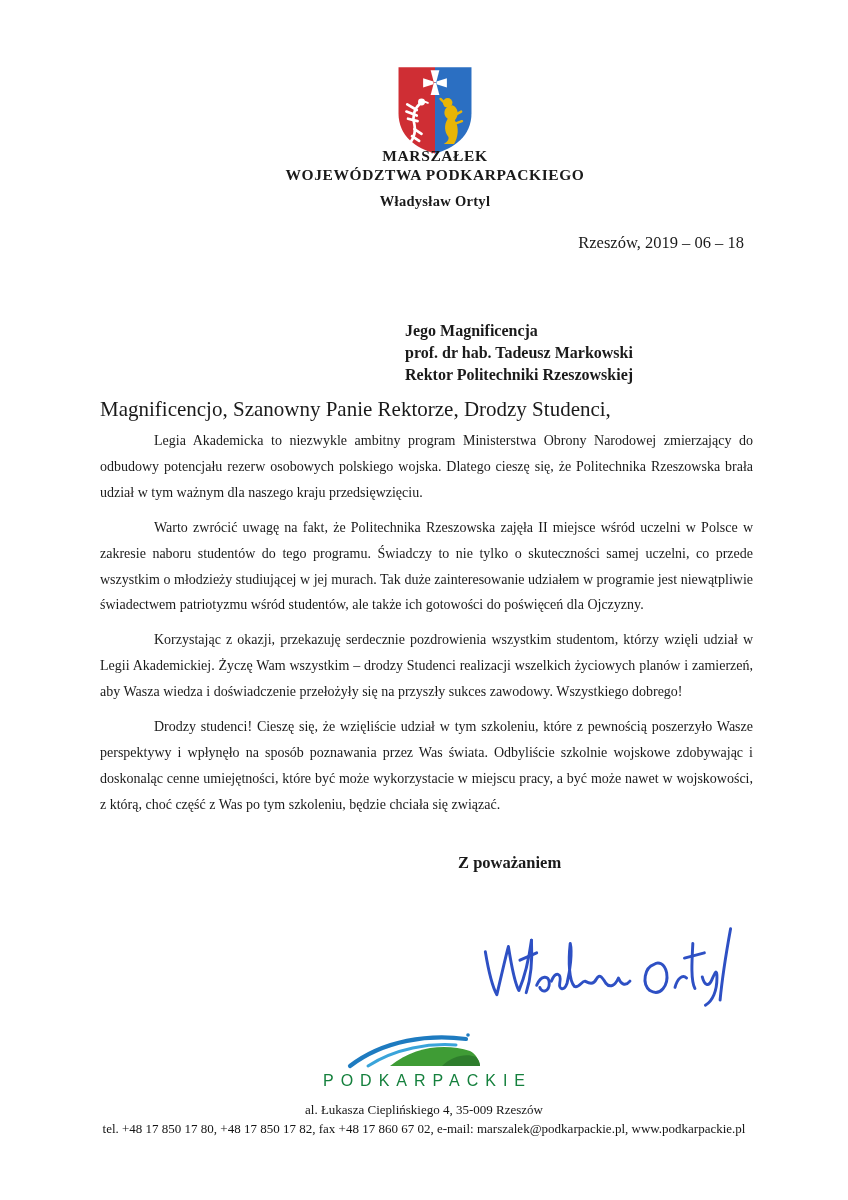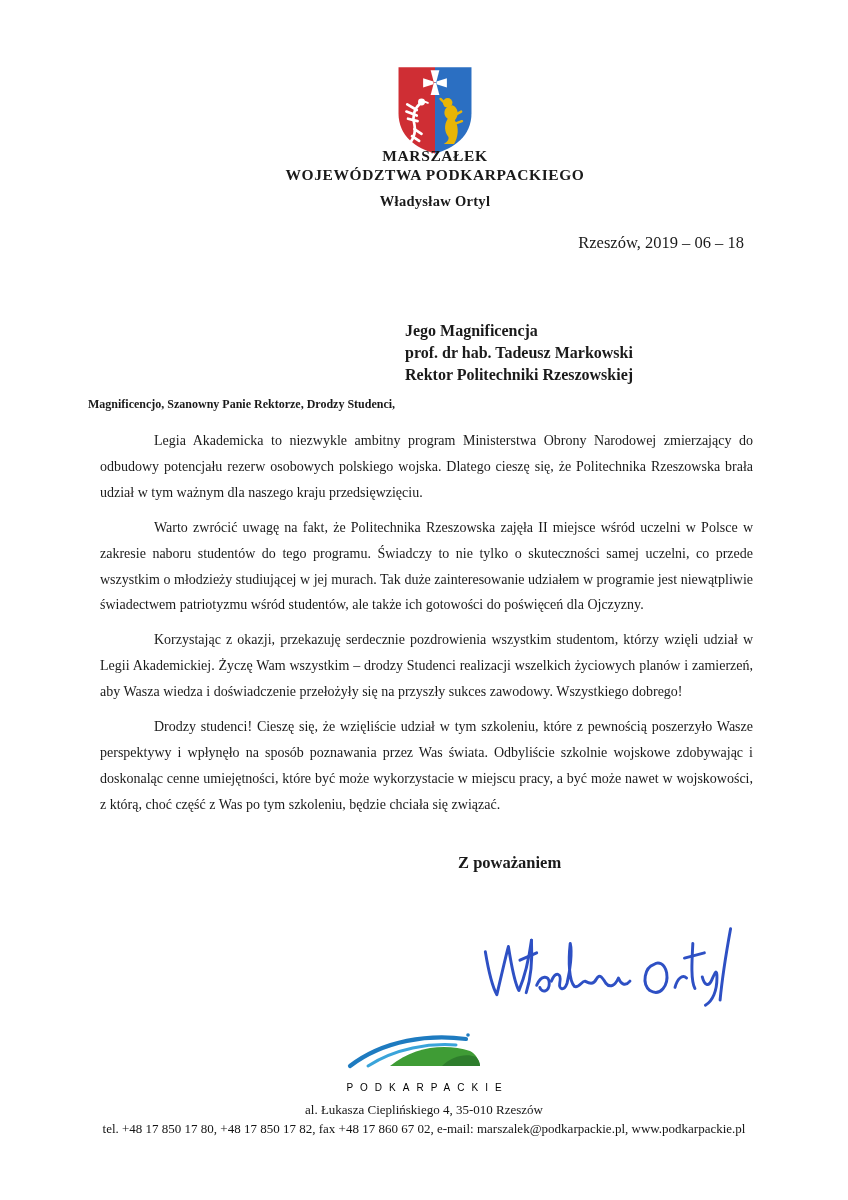--- a/index.html
+++ b/index.html
@@ -15,41 +15,41 @@
   
   .crest{position:absolute;top:64px;left:392px;width:86px;height:92px;}
   .letterhead{position:absolute;top:146px;left:0;width:870px;text-align:center;}
   .office-line{font-weight:bold;font-size:15.5px;letter-spacing:.6px;line-height:19px;}
   .official-name{font-weight:bold;font-size:14.5px;margin-top:9px;letter-spacing:.3px;}
   
   .dateline{position:absolute;top:233px;right:104px;font-size:16.5px;}
   
   .recipient{position:absolute;top:320px;left:405px;font-weight:bold;font-size:16px;line-height:22px;}
   
-  .salutation{position:absolute;top:397px;left:88px;font-weight:bold;font-size:12px;}
+  .salutation{position:absolute;top:397px;left:100px;font-weight:normal;font-size:21px;}
   
   .body-text{position:absolute;top:428px;left:100px;width:653px;}
   .body-text p{
     margin:0 0 9px 0;
     font-size:14px;
     line-height:25.9px;
     text-align:justify;
     text-indent:54px;
   }
   
   .closing{position:absolute;top:853px;left:458px;font-weight:bold;font-size:16.5px;}
   
   .signature{position:absolute;top:920px;left:478px;width:262px;height:95px;}
   
   .brand{position:absolute;top:1030px;left:0;width:848px;text-align:center;}
   .brand svg{display:block;margin:0 auto;}
   .brand-name{
     font-family:"Liberation Sans", sans-serif;
-    font-size:10px;color:#000000;letter-spacing:7px;
-    margin-top:10px;text-indent:7px;
+    font-size:16px;color:#15803d;letter-spacing:7px;
+    margin-top:0;text-indent:7px;
   }
   
   .footer{position:absolute;top:1100px;left:0;width:848px;text-align:center;font-size:13px;line-height:19px;color:#141414;}
 </style>
 </head>
 <body>
 
 <div class="page">
 
   <div class="crest">
@@ -140,17 +140,17 @@
       <path d="M6,36 C40,10 85,4 122,9" stroke="#1e7bc0" stroke-width="4.2" fill="none" stroke-linecap="round"></path>
       <path d="M24,36 C52,18 86,13 112,15" stroke="#3aa4da" stroke-width="3" fill="none" stroke-linecap="round"></path>
       <path d="M46,36 C70,16 102,13 126,21 C132,24 135,30 136,36 Z" fill="#3f9c35"></path>
       <path d="M98,36 C108,26 122,23 132,27 C135,30 136,33 136,36 Z" fill="#2e7d2c"></path>
       <circle cx="124" cy="5" r="1.8" fill="#1e7bc0"></circle>
     </svg>
     <div class="brand-name">PODKARPACKIE</div>
   </div>
 
   <div class="footer">
-    <div>al. Łukasza Cieplińskiego 4, 35-010 Rzeszów</div>
+    <div>al. Łukasza Cieplińskiego 4, 35-009 Rzeszów</div>
     <div>tel. +48 17 850 17 80, +48 17 850 17 82, fax +48 17 860 67 02,  e-mail: marszalek@podkarpackie.pl,  www.podkarpackie.pl</div>
   </div>
 
 </div>
 
 </body></html>

